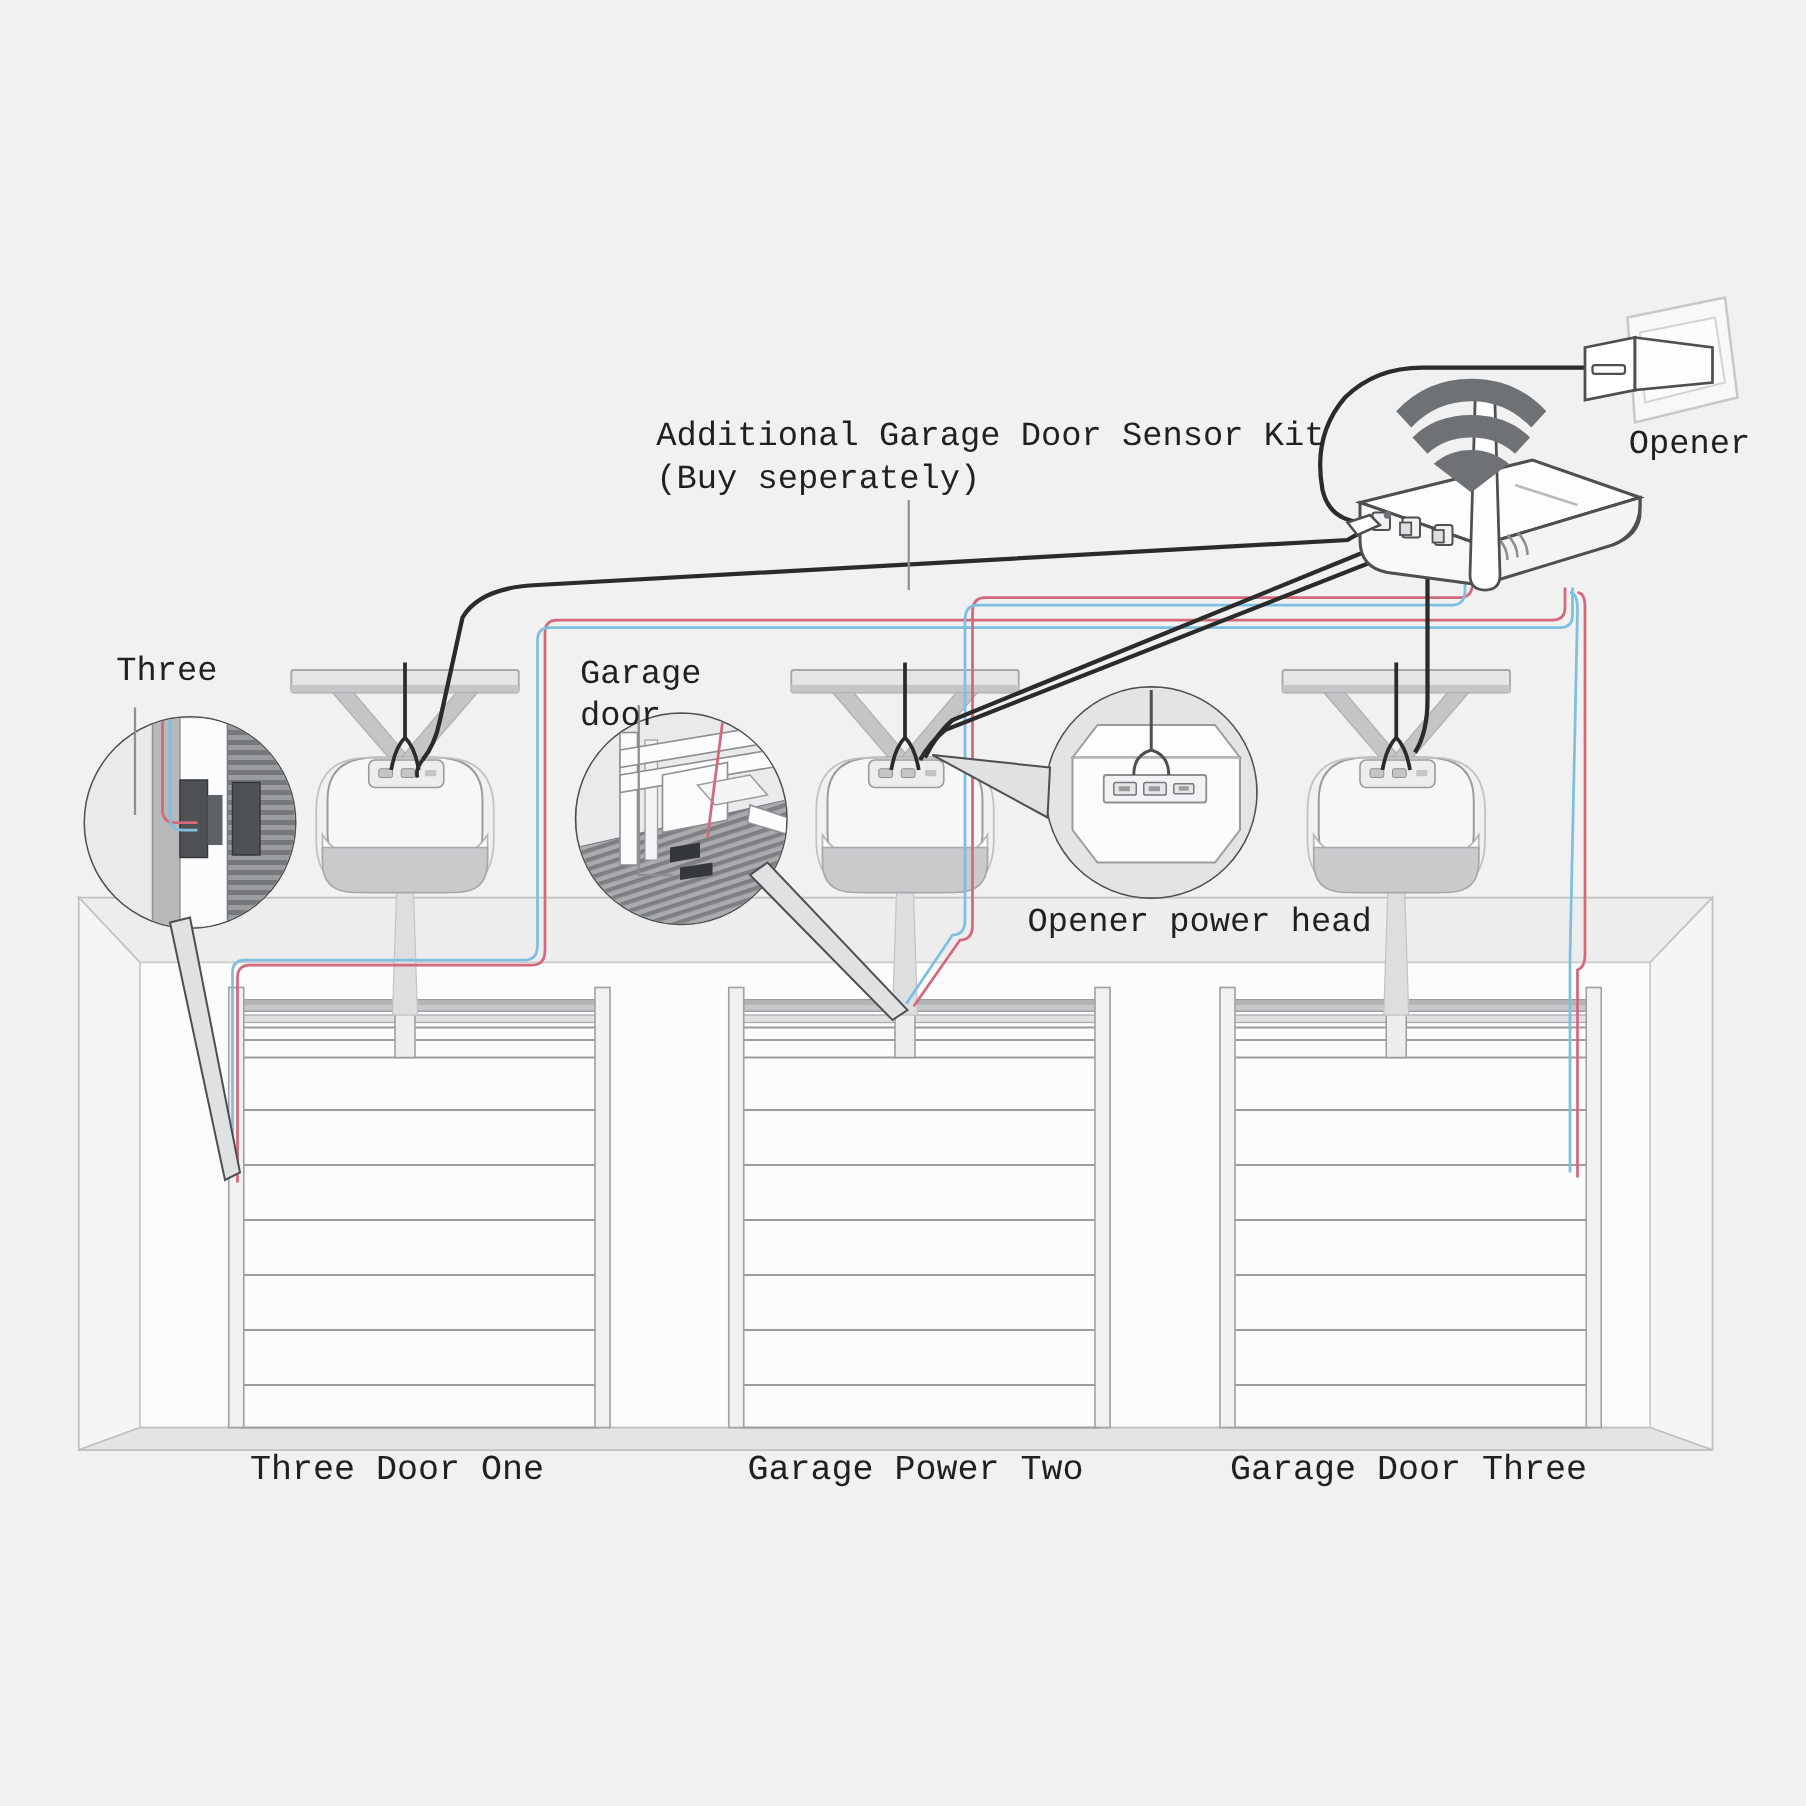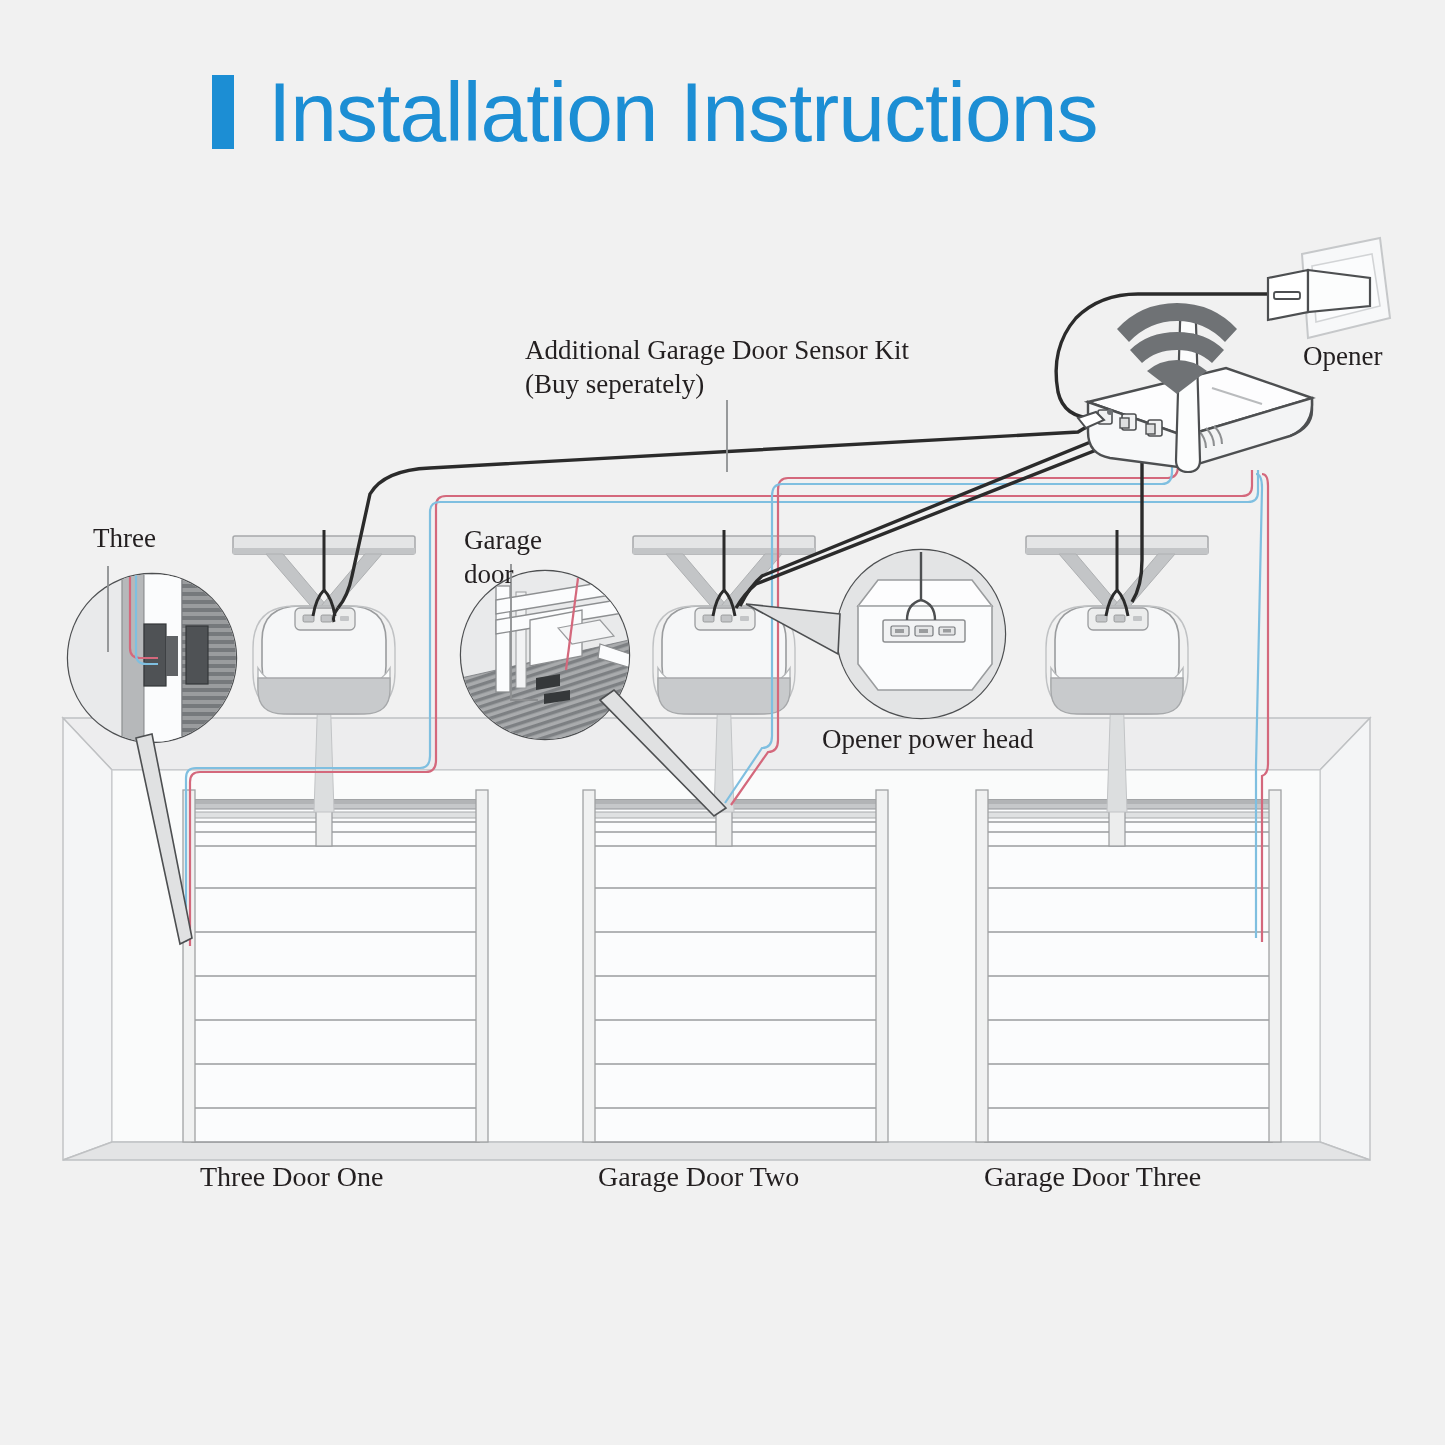--- a/index.html
+++ b/index.html
@@ -23,42 +23,38 @@
   }
   .title-text{
     font-size:84px;line-height:1;color:#1c8ed4;
     font-family:"Liberation Sans", sans-serif;
     letter-spacing:-1px;white-space:nowrap;
   }
 
   
   .lbl{
     position:absolute;color:#231f20;white-space:pre;
-    font-family:Liberation Serif, serif;
+    font-family:Liberation Mono, monospace;
   }
   #lbl-kit{left:525px;top:334px;font-size:27px;line-height:1.25;}
   #lbl-power{left:1303px;top:341px;font-size:27px;}
   #lbl-wall{left:93px;top:523px;font-size:27px;}
   #lbl-garage-door{left:452px;top:524px;font-size:27px;line-height:1.25;margin-left:12px;}
   #lbl-opener{left:806px;top:724px;font-size:27px;margin-left:16px;}
   #lbl-door-one{left:200px;top:1161px;font-size:28px;}
   #lbl-door-two{left:598px;top:1161px;font-size:28px;}
   #lbl-door-three{left:984px;top:1161px;font-size:28px;}
 
   svg.scene{position:absolute;left:0;top:0;width:1445px;height:1445px;}
 </style>
 </head>
 <body>
 
 <div id="root">
 
-  <div class="title-row">
-    <div class="title-bar"></div>
-    <div class="title-text">Installation Instructions</div>
-  </div>
 
   <svg class="scene" viewBox="0 0 1445 1445">
     <defs>
       <clipPath id="clipWall">
           <circle cx="152" cy="658" r="84"></circle>
         </clipPath>
       <clipPath id="clipDoor">
           <circle cx="545" cy="655" r="84"></circle>
         </clipPath>
       <clipPath id="clipHead">
@@ -381,16 +377,16 @@
 
   <div class="lbl" id="lbl-power">Opener</div>
 
   <div class="lbl" id="lbl-wall">Three</div>
 
   <div class="lbl" id="lbl-garage-door"><span>Garage</span><br><span>door</span></div>
 
   <div class="lbl" id="lbl-opener">Opener power head</div>
 
   <div class="lbl" id="lbl-door-one">Three Door One</div>
-  <div class="lbl" id="lbl-door-two">Garage Door Two</div>
+  <div class="lbl" id="lbl-door-two">Garage Power Two</div>
   <div class="lbl" id="lbl-door-three">Garage Door Three</div>
 
 </div>
 
 </body></html>

